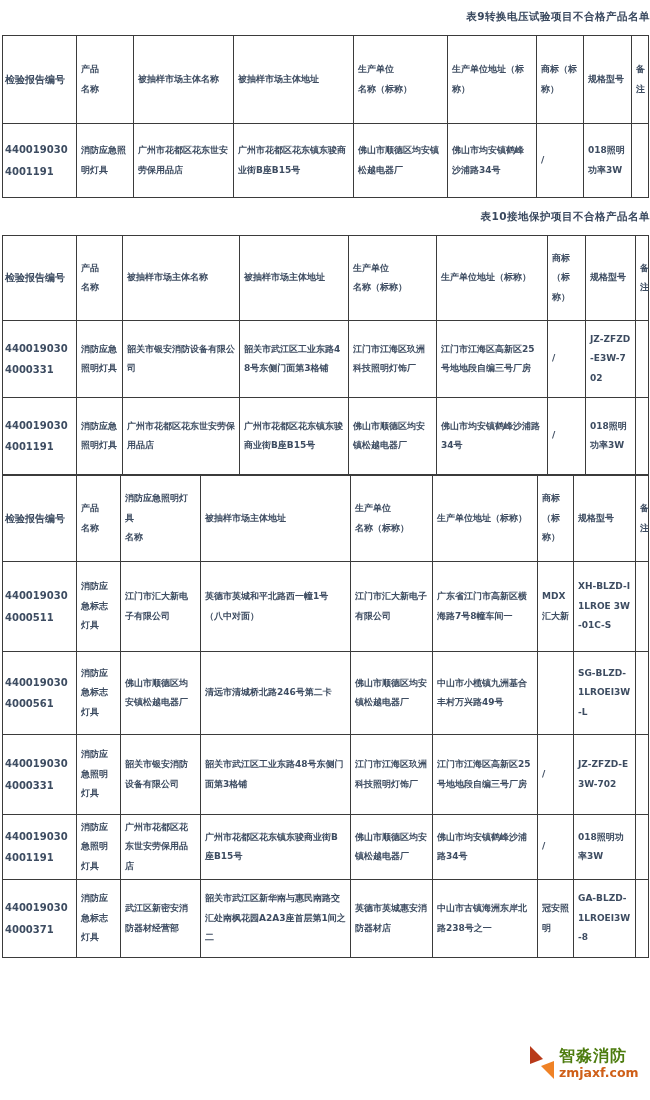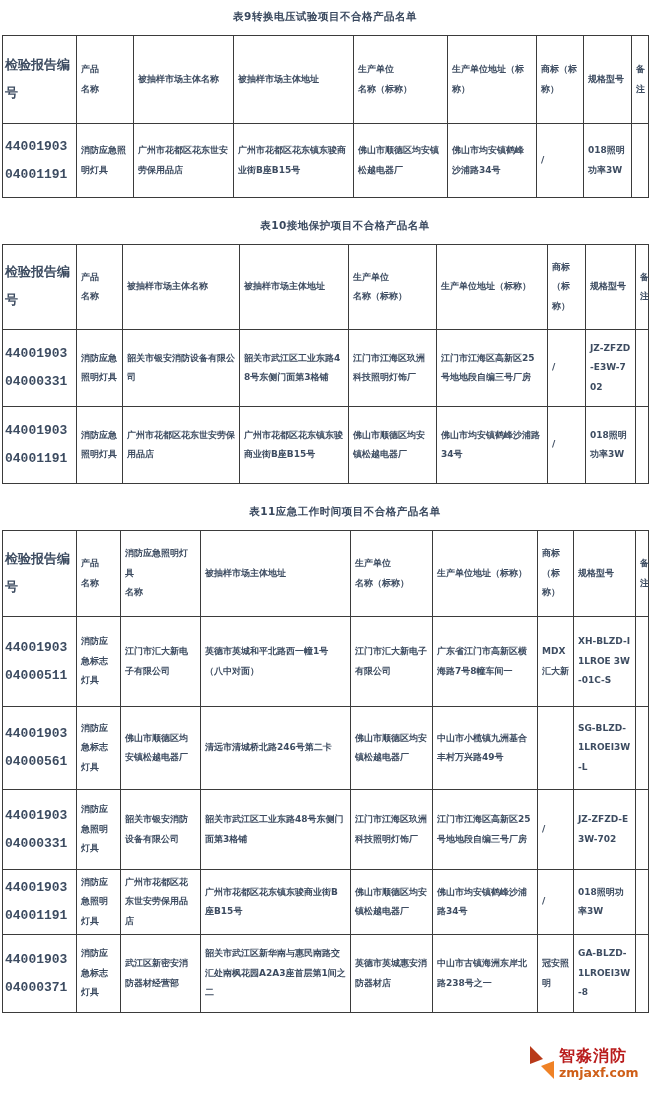--- a/index.html
+++ b/index.html
@@ -1,27 +1,27 @@
 <!DOCTYPE html>
 <html><head>
 <meta charset="utf-8">
 <style>
   html,body{margin:0;padding:0;background:#ffffff;}
   body{width:650px;height:1100px;position:relative;overflow:hidden;
        font-family:"DejaVu Sans","Liberation Sans",sans-serif;color:#3d4c61;}
   .doc{position:absolute;top:0;left:0;width:650px;}
-  .table-title{text-align:center;font-weight:bold;font-size:10.5px;color:#39485e;
+  .table-title{text-align:right;font-weight:bold;font-size:10.5px;color:#39485e;
        letter-spacing:0.5px;margin:10px 0 11px 0;}
-  .table-title.gap{margin-top:21px;padding-left:40px;}
+  .table-title.gap{margin-top:12px;padding-left:40px;}
   table{border-collapse:collapse;table-layout:fixed;width:646px;margin-left:2px;
        border:1.5px solid #3b3b3b;}
   th,td{border:1px solid #3b3b3b;vertical-align:middle;text-align:left;
        padding:2px 4px;font-size:9px;font-weight:bold;color:#3d4c61;
        line-height:2.15;word-break:break-all;white-space:pre-line;}
-  td:first-child,th:first-child{font-size:13px;letter-spacing:0;padding:2px 2px;font-family:Liberation Mono, monospace;}
+  td:first-child,th:first-child{font-size:10px;letter-spacing:0;padding:2px 2px;}
   
   .t9  col:nth-child(1){width:74px}.t9  col:nth-child(2){width:57px}
   .t9  col:nth-child(3){width:100px}.t9  col:nth-child(4){width:120px}
   .t9  col:nth-child(5){width:94px}.t9  col:nth-child(6){width:89px}
   .t9  col:nth-child(7){width:47px}.t9  col:nth-child(8){width:48px}
   .t9  col:nth-child(9){width:17px}
   .t10 col:nth-child(1){width:74px}.t10 col:nth-child(2){width:46px}
   .t10 col:nth-child(3){width:117px}.t10 col:nth-child(4){width:109px}
   .t10 col:nth-child(5){width:88px}.t10 col:nth-child(6){width:111px}
   .t10 col:nth-child(7){width:38px}.t10 col:nth-child(8){width:50px}
@@ -44,21 +44,21 @@
   .watermark{position:absolute;right:2px;bottom:8px;width:118px;height:58px;
        display:flex;align-items:center;z-index:5;}
   .wm-logo{position:relative;width:26px;height:36px;flex:0 0 26px;margin-right:3px;}
   .wm-tri1{position:absolute;left:0;top:3px;width:0;height:0;
        border-left:13px solid #b83a1a;border-top:9px solid transparent;
        border-bottom:9px solid transparent;transform:skewY(18deg);}
   .wm-tri2{position:absolute;left:11px;top:14px;width:0;height:0;
        border-right:13px solid #ef8226;border-top:9px solid transparent;
        border-bottom:9px solid transparent;transform:skewY(18deg);}
   .wm-text{display:flex;flex-direction:column;}
-  .wm-brand{font-size:16px;font-weight:bold;color:#b91c1c;letter-spacing:1px;line-height:1.2;}
+  .wm-brand{font-size:16px;font-weight:bold;color:#4d7c0f;letter-spacing:1px;line-height:1.2;}
   .wm-site{font-size:12.5px;font-weight:bold;color:#cf5f18;line-height:1.2;}
 </style>
 </head>
 <body>
 
 <div class="doc">
     <div class="table-title">表9转换电压试验项目不合格产品名单</div>
     <table class="t9">
       <colgroup>
         <col>
@@ -152,21 +152,20 @@
           <td>广州市花都区花东世安劳保用品店</td>
           <td>广州市花都区花东镇东骏商业街B座B15号</td>
           <td>佛山市顺德区均安镇松越电器厂</td>
           <td>佛山市均安镇鹤峰沙浦路34号</td>
           <td>/</td>
           <td>018照明功率3W</td>
           <td></td>
         </tr>
       </tbody>
     </table>
-    <div class="table-title gap">表11应急工作时间项目不合格产品名单</div>
     <table class="t11">
       <colgroup>
         <col>
         <col>
         <col>
         <col>
         <col>
         <col>
         <col>
         <col>

